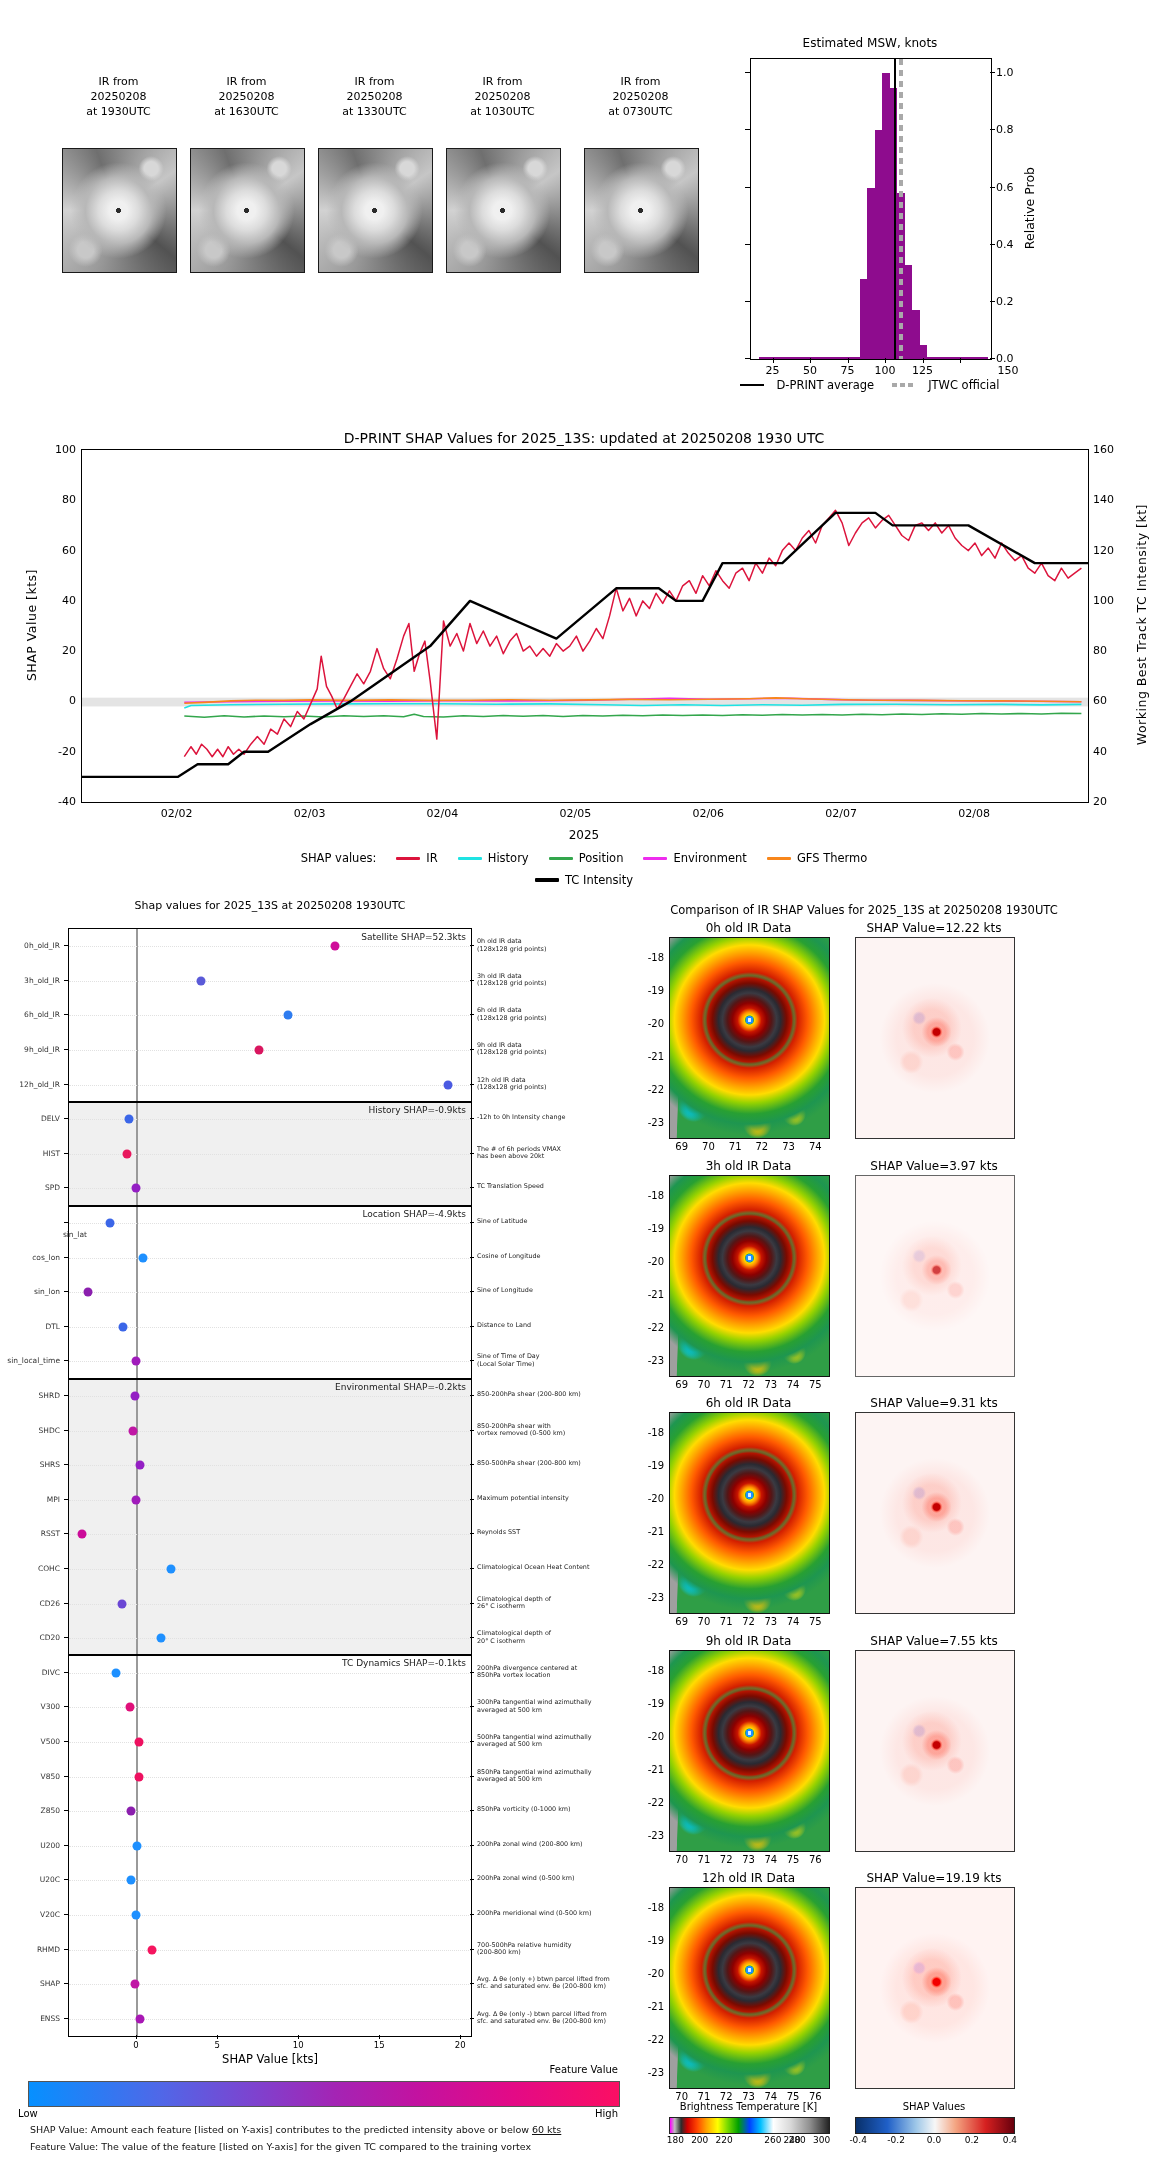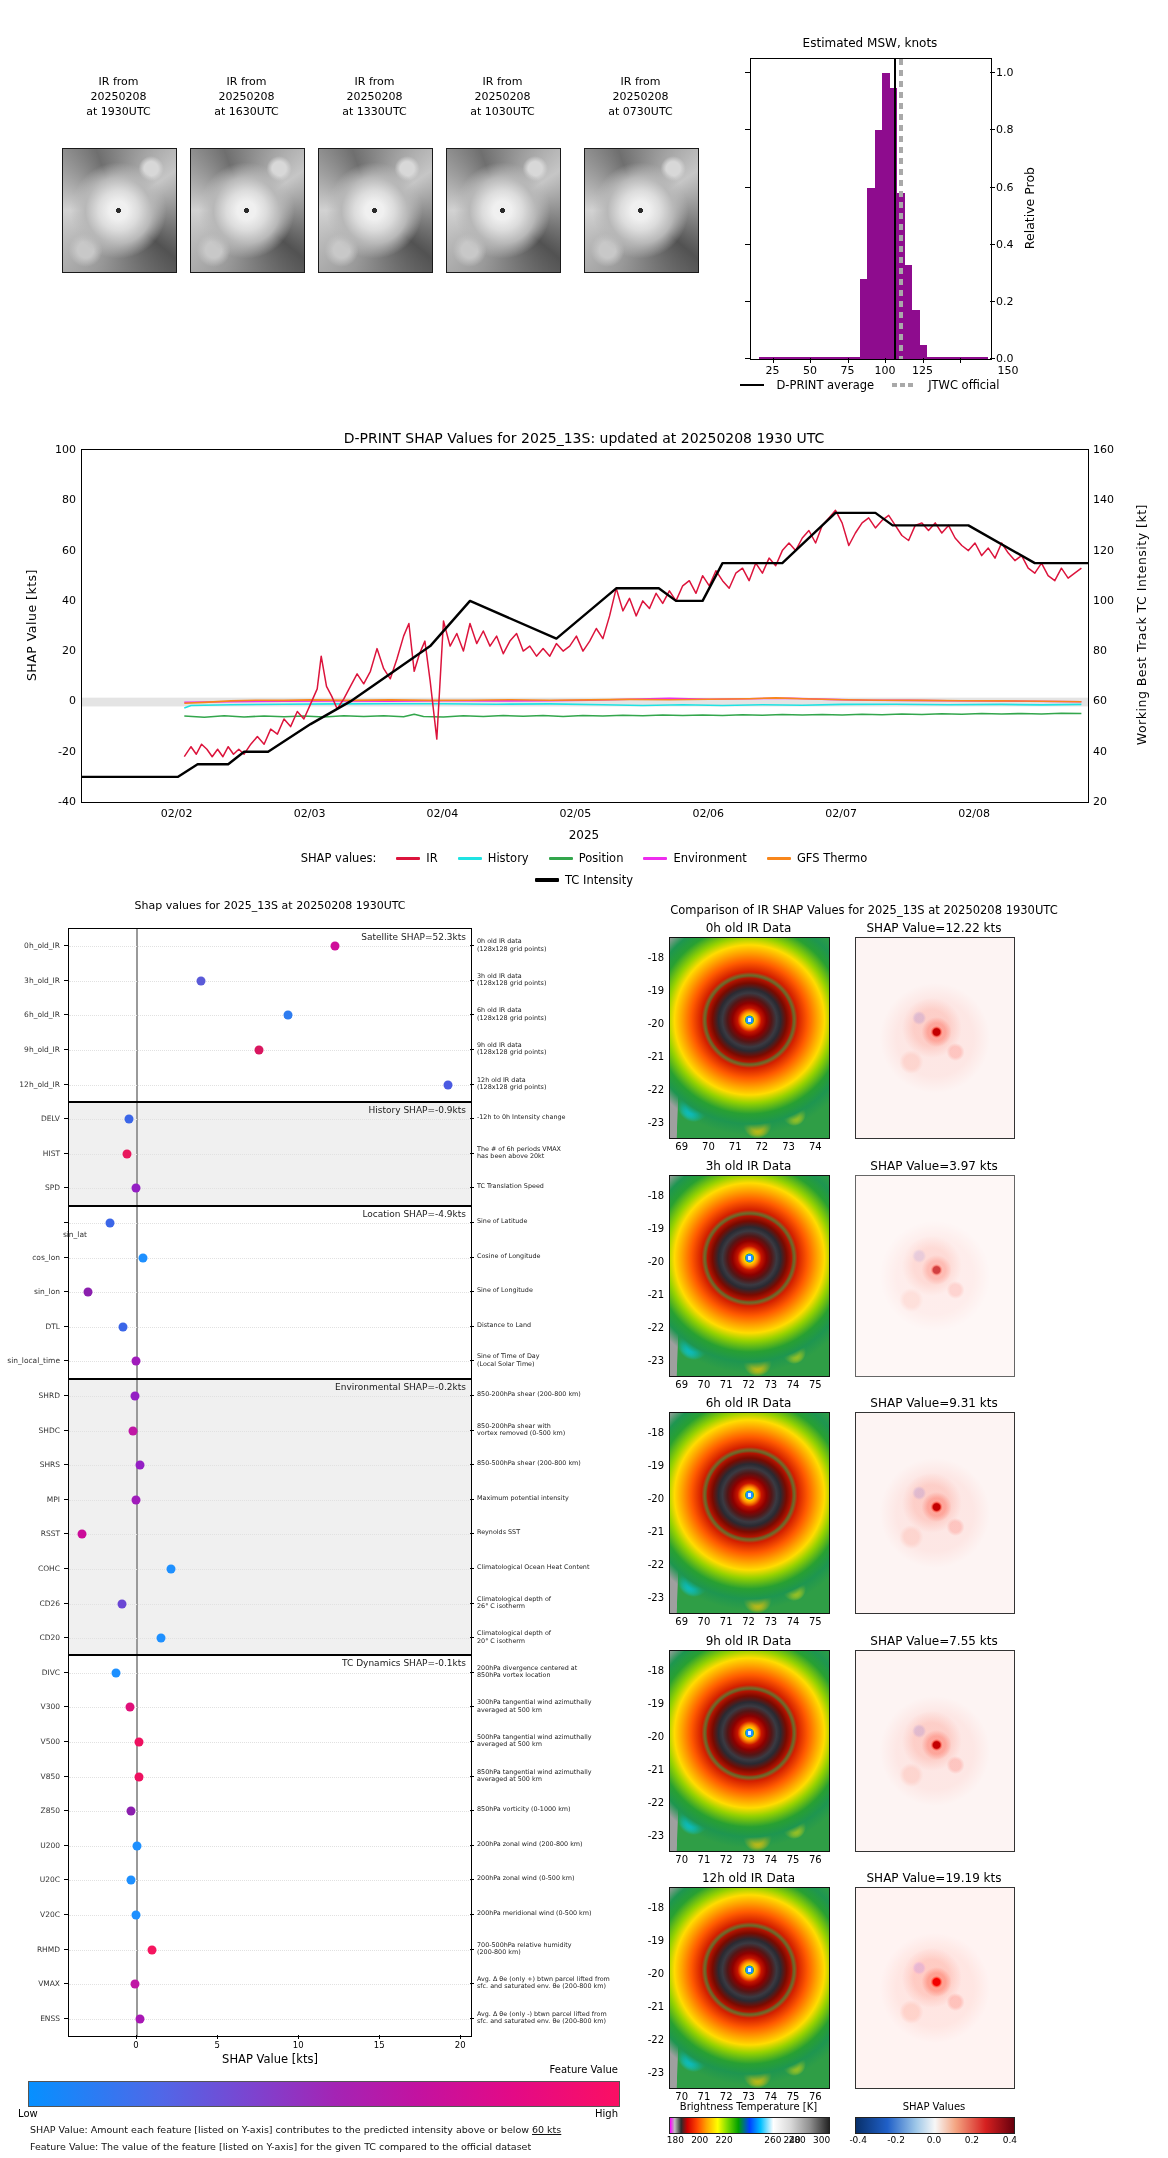--- a/index.html
+++ b/index.html
@@ -295,21 +295,21 @@
     </div>
   <div id="dp-xlabel" class="abs">SHAP Value [kts]</div>
 
   <div id="fv-title" class="abs">Feature Value</div>
   <div id="fv-bar" class="abs"></div>
   <div id="fv-low" class="abs">Low</div>
   <div id="fv-high" class="abs">High</div>
   <div class="abs footnote" style="top:2124px">
     <span>SHAP Value: Amount each feature [listed on Y-axis] contributes to the predicted intensity above or below </span><span style="text-decoration:underline">60 kts</span>
   </div>
-  <div class="abs footnote" style="top:2141px">Feature Value: The value of the feature [listed on Y-axis] for the given TC compared to the official dataset</div>
+  <div class="abs footnote" style="top:2141px">Feature Value: The value of the feature [listed on Y-axis] for the given TC compared to the training vortex</div>
 
   <div id="cmp-title" class="abs">Comparison of IR SHAP Values for 2025_13S at 20250208 1930UTC</div>
   <div class="abs cb-title" style="top:2101px;left:669px;width:159px">Brightness Temperature [K]</div>
   <div id="bt-bar" class="abs"></div>
   <div class="abs cb-title" style="top:2101px;left:855px;width:158px">SHAP Values</div>
   <div id="sv-bar" class="abs"></div>
 
 <div class="abs hist-xtick" style="left: 772.5px;">25</div>
     <div class="abs tickmark-x" style="left: 772.5px;"></div>
     <div class="abs hist-xtick" style="left: 810px;">50</div>
@@ -491,21 +491,21 @@
     <div class="abs dp-desctick" style="top: 1879.33px;"></div>
     <div class="abs dp-ylab" style="top: 1913.92px;">V20C</div>
     <div class="abs dp-ytick" style="top: 1913.92px;"></div>
     <div class="abs dp-desc" style="top: 1913.92px;">200hPa meridional wind (0-500 km)</div>
     <div class="abs dp-desctick" style="top: 1913.92px;"></div>
     <div class="abs dp-ylab" style="top: 1948.52px;">RHMD</div>
     <div class="abs dp-ytick" style="top: 1948.52px;"></div>
     <div class="abs dp-desc" style="top: 1948.52px;">700-500hPa relative humidity
 (200-800 km)</div>
     <div class="abs dp-desctick" style="top: 1948.52px;"></div>
-    <div class="abs dp-ylab" style="top: 1983.11px;">VMAX</div>
+    <div class="abs dp-ylab" style="top: 1983.11px;">SHAP</div>
     <div class="abs dp-ytick" style="top: 1983.11px;"></div>
     <div class="abs dp-desc" style="top: 1983.11px;">Avg. Δ θe (only +) btwn parcel lifted from
 sfc. and saturated env. θe (200-800 km)</div>
     <div class="abs dp-desctick" style="top: 1983.11px;"></div>
     <div class="abs dp-ylab" style="top: 2017.7px;">ENSS</div>
     <div class="abs dp-ytick" style="top: 2017.7px;"></div>
     <div class="abs dp-desc" style="top: 2017.7px;">Avg. Δ θe (only -) btwn parcel lifted from
 sfc. and saturated env. θe (200-800 km)</div>
     <div class="abs dp-desctick" style="top: 2017.7px;"></div>
     <div class="abs dp-xt" style="left: 136.081px;">0</div>

